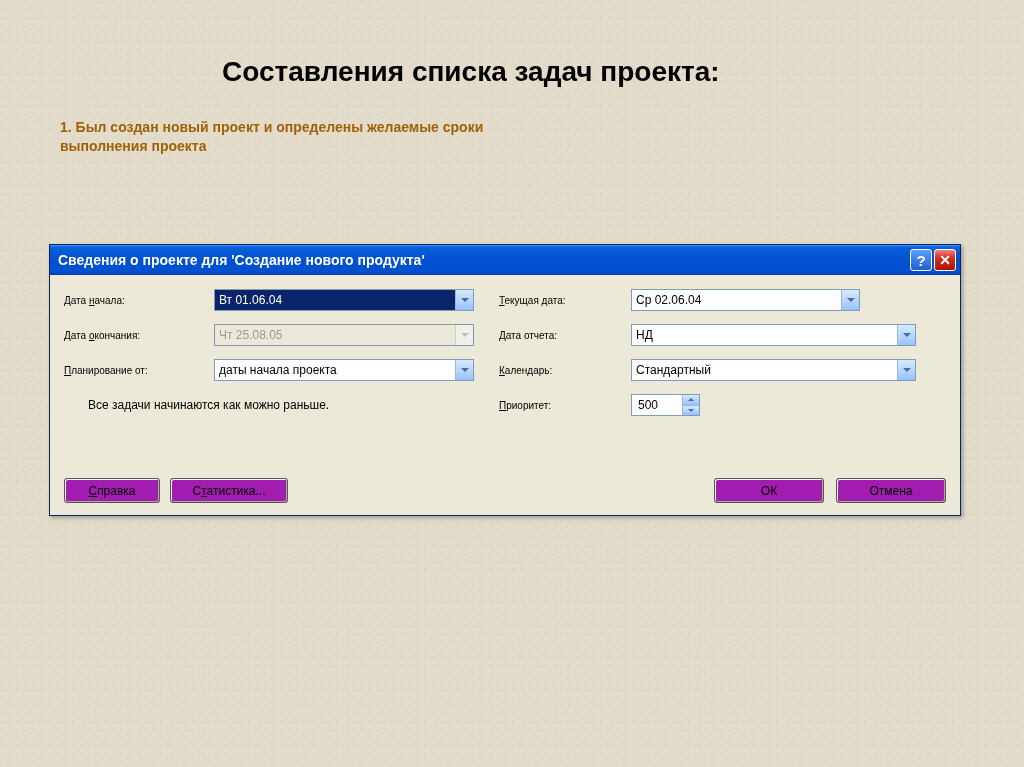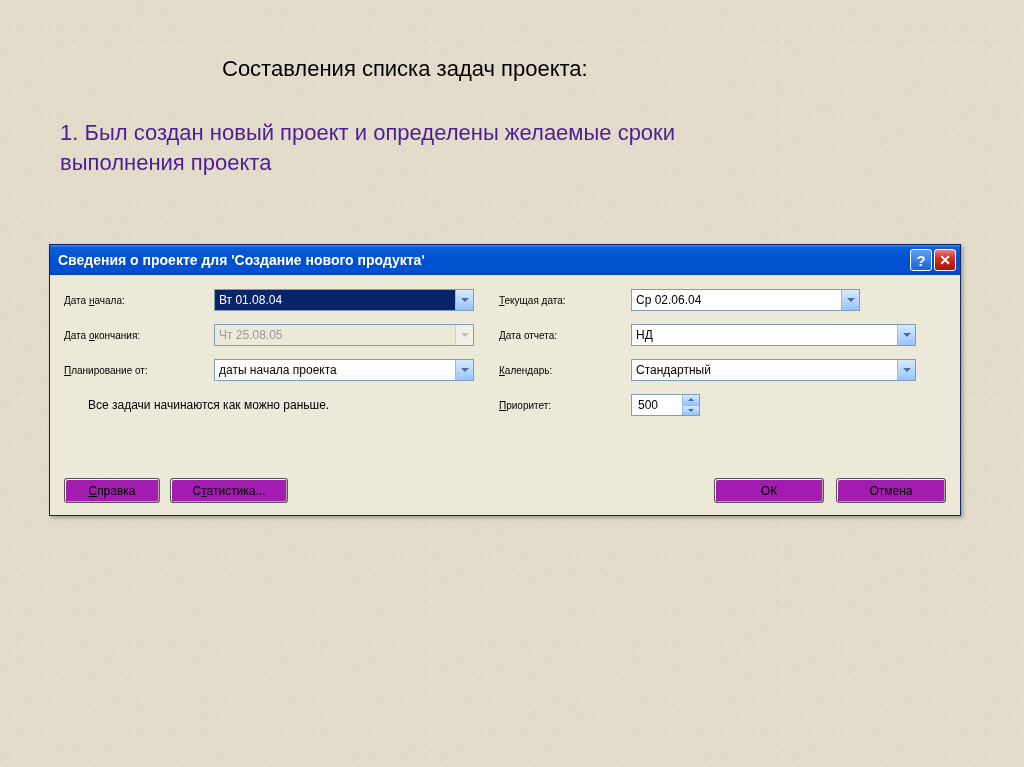--- a/index.html
+++ b/index.html
@@ -13,31 +13,31 @@
       radial-gradient(circle at 60% 70%, rgba(180,170,150,0.12) 1px, transparent 1px),
       radial-gradient(circle at 80% 20%, rgba(180,170,150,0.1) 1px, transparent 1px);
     background-size: 8px 8px, 11px 11px, 13px 13px;
     font-family: Arial, sans-serif;
     overflow: hidden;
   }
   .page-title {
     position: absolute;
     top: 56px;
     left: 222px;
-    font-size: 22px;
-    font-weight: normal;
+    font-size: 28px;
+    font-weight: bold;
     color: #000;
   }
   .page-subtitle {
     position: absolute;
     top: 118px;
     left: 60px;
-    font-size: 22px;
-    font-weight: normal;
-    color: #4c1d95;
+    font-size: 14px;
+    font-weight: bold;
+    color: #a16207;
     line-height: 1.35;
   }
   .dialog {
     position: absolute;
     top: 212px;
     left: 49px;
     width: 912px;
     height: 272px;
     background: #ece9d8;
     border: 1px solid #0a246a;
@@ -228,21 +228,21 @@
       <div class="tb-btn tb-close">✕</div>
     </div>
   </div>
 
   <div class="dialog-body">
 
     <div class="row">
       <div class="col-left">
         <span class="lbl">Дата <u>н</u>ачала:</span>
         <div class="combo" style="width:260px">
-          <div class="combo-text selected">Вт 01.08.04</div>
+          <div class="combo-text selected">Вт 01.06.04</div>
           <div class="combo-btn">
               <div class="combo-arrow"></div>
             </div>
         </div>
       </div>
       <div class="col-right">
         <span class="lbl" style="width:132px"><u>Т</u>екущая дата:</span>
         <div class="combo" style="width:229px">
           <div class="combo-text">Ср 02.06.04</div>
           <div class="combo-btn">

